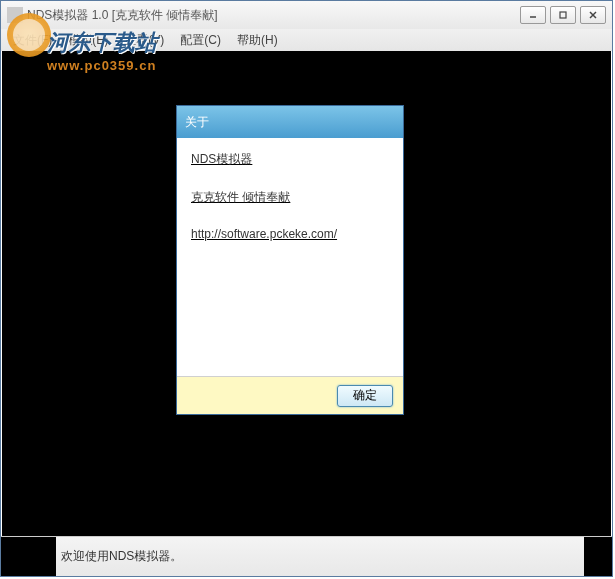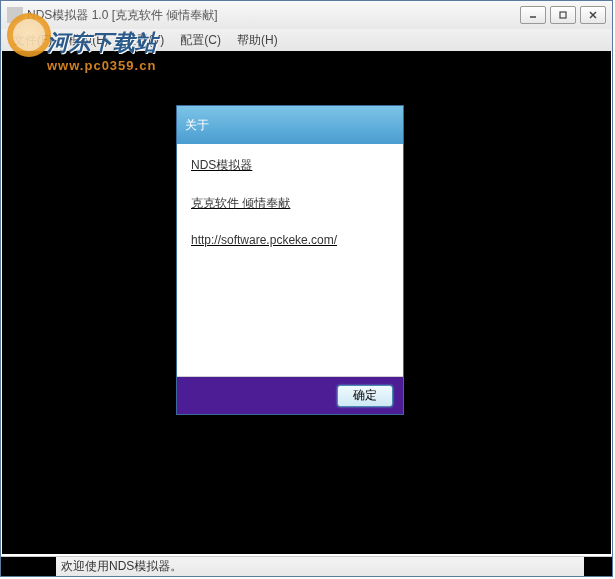--- a/index.html
+++ b/index.html
@@ -20,29 +20,29 @@
     .watermark { position: absolute; top: 8px; left: 6px; z-index: 100; pointer-events: none; }
     .watermark-logo { position: absolute; top: 4px; left: 0; width: 44px; height: 44px; }
     .watermark-logo .circle { width: 44px; height: 44px; border-radius: 50%; background: radial-gradient(circle, #f7b547 0%, #e89820 70%); opacity: 0.9; position: relative; }
     .watermark-logo .circle::before { content: ""; position: absolute; top: 6px; left: 6px; width: 32px; height: 32px; border-radius: 50%; background: #fff; opacity: 0.6; }
     .watermark-text { position: absolute; top: 19px; left: 40px; display: flex; flex-direction: column; }
     .watermark-cn { font-size: 22px; font-weight: bold; color: #2a5a8a; font-style: italic; white-space: nowrap; text-shadow: 1px 1px 0 #fff; }
     .watermark-url { font-size: 13px; color: #d08020; font-weight: bold; letter-spacing: 1px; }
     
     .content-area { position: absolute; top: 50px; left: 1px; right: 1px; bottom: 22px; background: #000; }
     
-    .status-bar { position: absolute; bottom: 0; left: 0; right: 0; height: 20px; background: linear-gradient(to bottom, #f4f4f4, #e8e8e8); border-top: 1px solid #ccc; display: flex; align-items: center; padding: 0 60px; font-size: 12px; color: #333; }
+    .status-bar { position: absolute; bottom: 0; left: 0; right: 0; height: 40px; background: linear-gradient(to bottom, #f4f4f4, #e8e8e8); border-top: 1px solid #ccc; display: flex; align-items: center; padding: 0 60px; font-size: 12px; color: #333; }
     .status-bar::before { content: ""; position: absolute; left: 0; top: 0; bottom: 0; width: 55px; background: #000; }
     .status-bar::after { content: ""; position: absolute; right: 0; top: 0; bottom: 0; width: 28px; background: #000; }
     
     .about-dialog { position: absolute; top: 104px; left: 175px; width: 228px; height: 310px; background: #fff; border: 1px solid #3a6a9a; box-shadow: 2px 2px 6px rgba(0,0,0,0.3); z-index: 200; }
-    .about-title { height: 38px; background: linear-gradient(to bottom, #7cc4e8, #4a9dd0); color: #fff; font-size: 12px; display: flex; align-items: center; padding: 0 8px; font-weight: normal; }
+    .about-title { height: 32px; background: linear-gradient(to bottom, #7cc4e8, #4a9dd0); color: #fff; font-size: 12px; display: flex; align-items: center; padding: 0 8px; font-weight: normal; }
     .about-body { padding: 14px 14px 6px 14px; text-decoration: underline; }
     .about-body p { font-size: 12px; color: #333; margin-bottom: 22px; line-height: 1.3; }
-    .about-footer { position: absolute; bottom: 0; left: 0; right: 0; height: 38px; border-top: 1px solid #d0d0d0; background: #4c1d95; display: flex; align-items: center; justify-content: flex-end; padding: 0 10px; }
+    .about-footer { position: absolute; bottom: 0; left: 0; right: 0; height: 38px; border-top: 1px solid #d0d0d0; background: #fef9c3; display: flex; align-items: center; justify-content: flex-end; padding: 0 10px; }
     .ok-btn { width: 56px; height: 22px; border: 1px solid #4a8ab0; border-radius: 3px; background: linear-gradient(to bottom, #f0fbff, #cee8f5); font-size: 12px; cursor: pointer; box-shadow: 0 0 2px #6ab0e0; }
   </style>
 </head>
 <body>
 
 <div class="main-window">
 
   <div class="title-bar">
     <div class="app-icon"></div>
     <div class="title-text">NDS模拟器 1.0 [克克软件 倾情奉献]</div>

